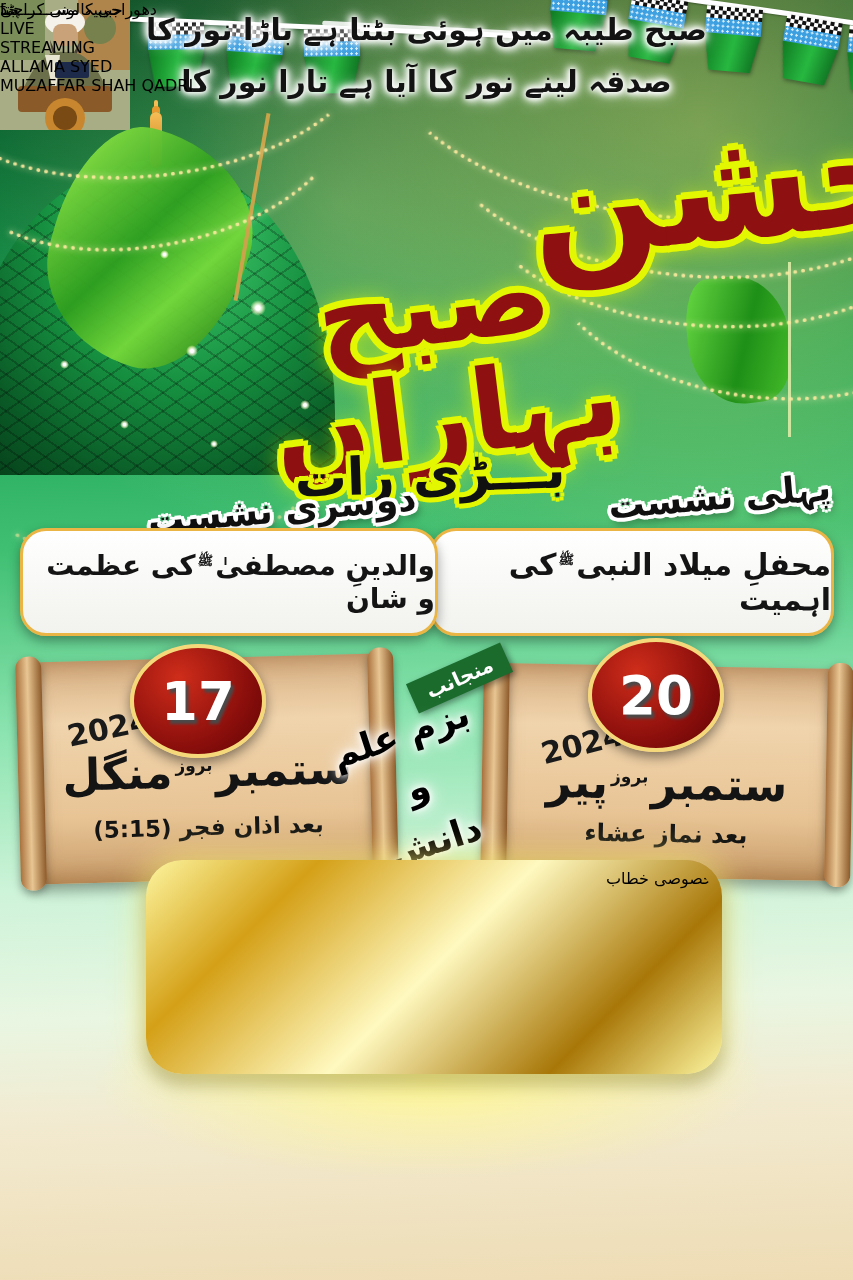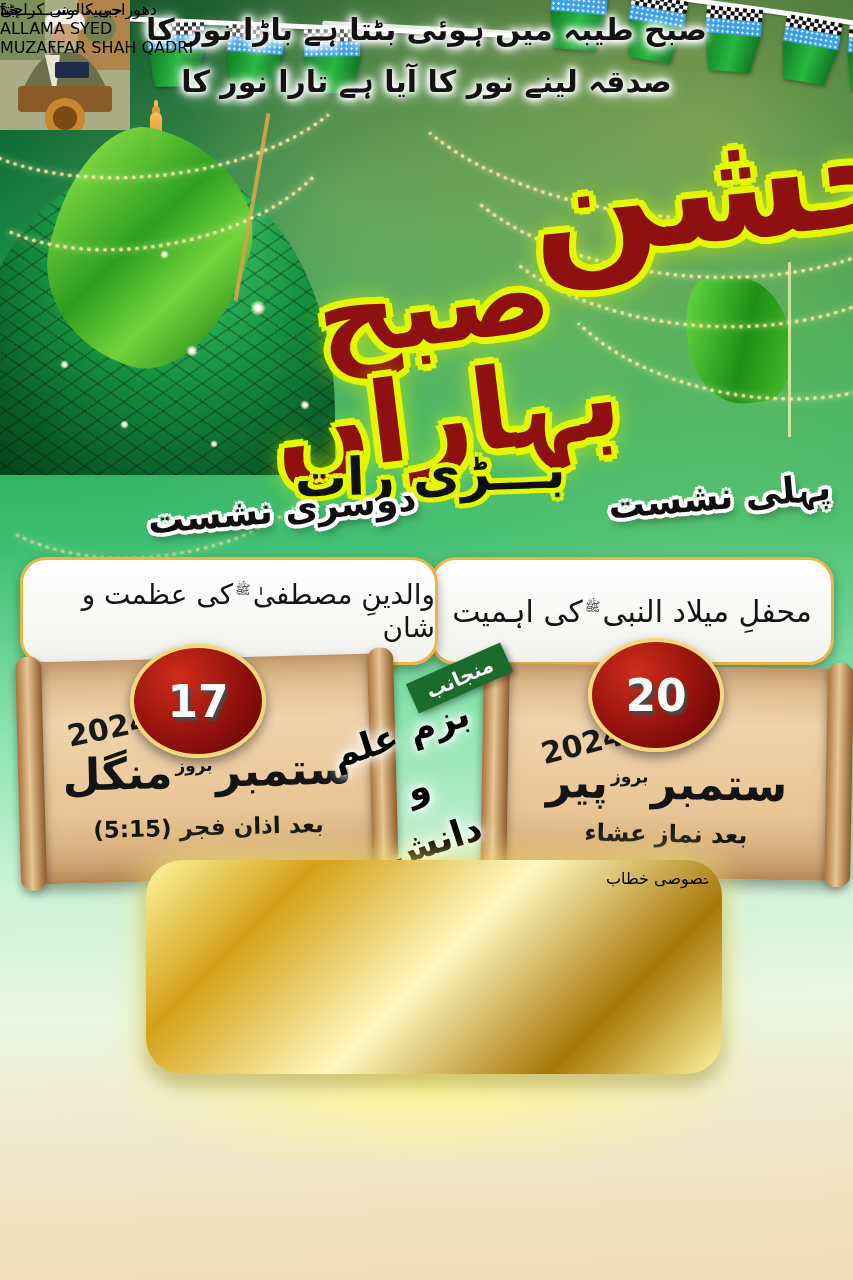--- a/index.html
+++ b/index.html
@@ -71,39 +71,39 @@
       4px 4px 0 #e3f702,-4px -4px 0 #e3f702,4px -4px 0 #e3f702,-4px 4px 0 #e3f702;}
 
   
   .sess-head{font-size:36px;font-weight:bold;color:#101010;
     text-shadow:4px 0 0 #fff,-4px 0 0 #fff,0 4px 0 #fff,0 -4px 0 #fff,
       3px 3px 0 #fff,-3px -3px 0 #fff,3px -3px 0 #fff,-3px 3px 0 #fff,3px 6px 8px rgba(0,0,0,.45);}
   .head1{left:592px;top:476px;width:255px;transform:rotate(-5deg);}
   .head2{left:132px;top:489px;width:300px;transform:rotate(-5deg);}
   .sess-box{background:linear-gradient(180deg,#ffffff,#f2f2ee);border:3px solid #eab545;border-radius:26px;
     box-shadow:0 5px 12px rgba(0,0,0,.35);display:flex;align-items:center;justify-content:center;
-    font-weight:normal;color:#141414;margin-top:29px;}
+    font-weight:bold;color:#141414;}
   .box1{left:430px;top:528px;width:398px;height:102px;font-size:30px;}
   .box2{left:20px;top:528px;width:412px;height:102px;font-size:28px;}
   .salawat{font-size:13px;vertical-align:super;margin:0 2px;}
 
   
   .scroll{background:linear-gradient(180deg,#d9b185,#f0d4ac 28%,#e8c495 70%,#c99d6b);
     border-radius:16px;box-shadow:inset 0 0 28px rgba(115,65,15,.5),0 7px 14px rgba(0,0,0,.35);}
   .scroll:before,.scroll:after{content:"";position:absolute;top:-6px;bottom:-6px;width:26px;
     background:linear-gradient(90deg,#a8713d,#e8c693 45%,#8d5a2a);border-radius:12px;
     box-shadow:0 4px 8px rgba(0,0,0,.35);}
   .scroll:before{left:-10px;} .scroll:after{right:-10px;}
   .scroll1{left:492px;top:666px;width:350px;height:212px;transform:rotate(1deg);}
   .scroll2{left:28px;top:658px;width:358px;height:222px;transform:rotate(-1.5deg);}
   .badge{width:128px;height:106px;border-radius:50%;border:4px solid #f5d87a;
     background:radial-gradient(circle at 35% 28%,#cf2d1a,#8c0f0c 60%,#5e0404);
     display:flex;align-items:center;justify-content:center;box-shadow:0 5px 12px rgba(0,0,0,.45);z-index:5;}
   .badge1{left:588px;top:638px;} .badge2{left:130px;top:644px;}
-  .day{font-size:44px;font-weight:bold;color:#fff;text-shadow:3px 4px 3px #4a4a4a;}
+  .day{font-size:53px;font-weight:bold;color:#fff;text-shadow:3px 4px 3px #4a4a4a;}
   .year{position:absolute;font-size:30px;font-weight:bold;color:#1a1a1a;transform:rotate(-15deg);}
   .y1{left:48px;top:62px;} .y2{left:40px;top:50px;transform:rotate(-10deg);}
   .date-line{position:absolute;left:0;right:0;font-size:44px;font-weight:bold;color:#141414;text-align:center;}
   .dl1{top:92px;} .dl2{top:88px;}
   .byword{font-size:17px;font-weight:bold;vertical-align:super;margin:0 3px;}
   .time-line{position:absolute;left:0;right:0;font-size:24px;font-weight:bold;color:#141414;text-align:center;}
   .tl1{top:154px;} .tl2{top:156px;font-size:23px;}
 
   
   .org-tag{left:408px;top:662px;transform:rotate(-24deg);background:#1a6b2c;color:#fff;
@@ -347,20 +347,24 @@
       <rect x="55" y="62" width="34" height="16" rx="2" fill="#1d2a4a"></rect>
       <rect x="18" y="86" width="94" height="26" rx="4" fill="#8a5a28"></rect>
       <circle cx="65" cy="118" r="20" fill="#c8872e"></circle>
       <circle cx="65" cy="118" r="12" fill="#7a4a14"></circle>
     </svg>
   </div>
 
   <div class="abs live-banner">
     <div class="live-row">
       <div class="fb">f</div>
+      <div class="live-box">
+        <div class="live-word">LIVE</div>
+        <div class="live-sub">STREAMING</div>
+      </div>
       <div class="en1">ALLAMA SYED</div>
     </div>
     <div class="en2">MUZAFFAR SHAH QADRI</div>
   </div>
   <div class="abs tail"></div>
 
   <div class="abs venue-tag rtl">بٹتا</div>
   <div class="abs venue-big rtl">حبیبیہ مســــــــجد</div>
   <div class="abs venue-small rtl">دھوراجی کالونی کراچی</div>
 

